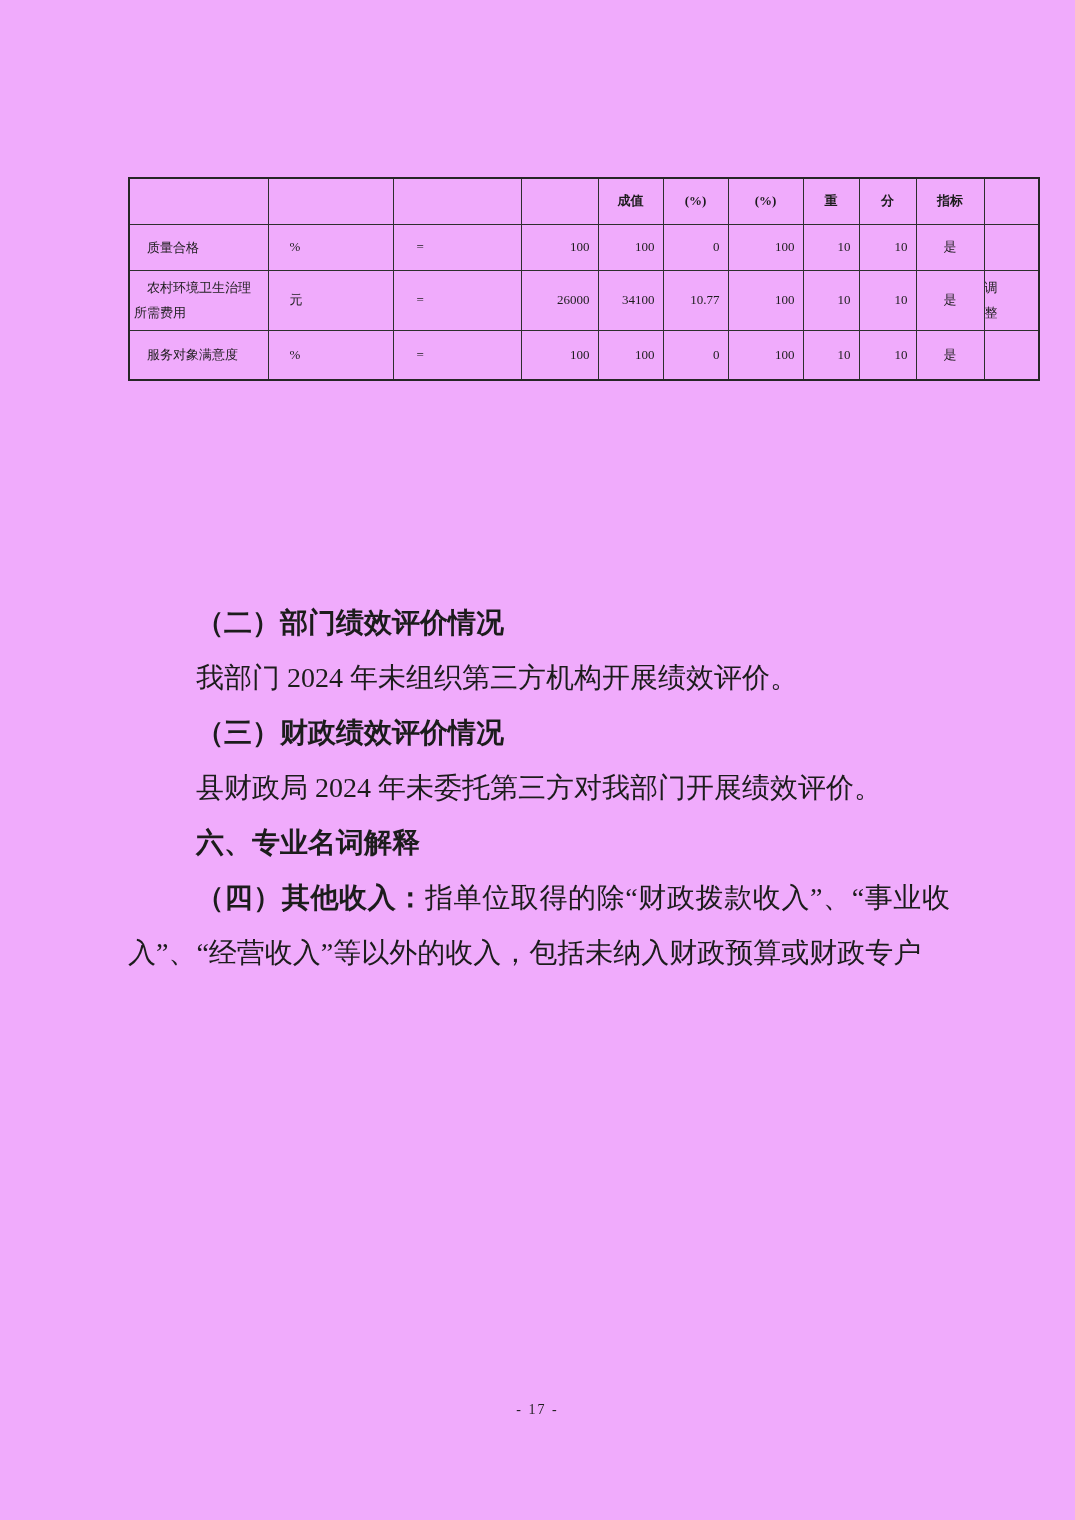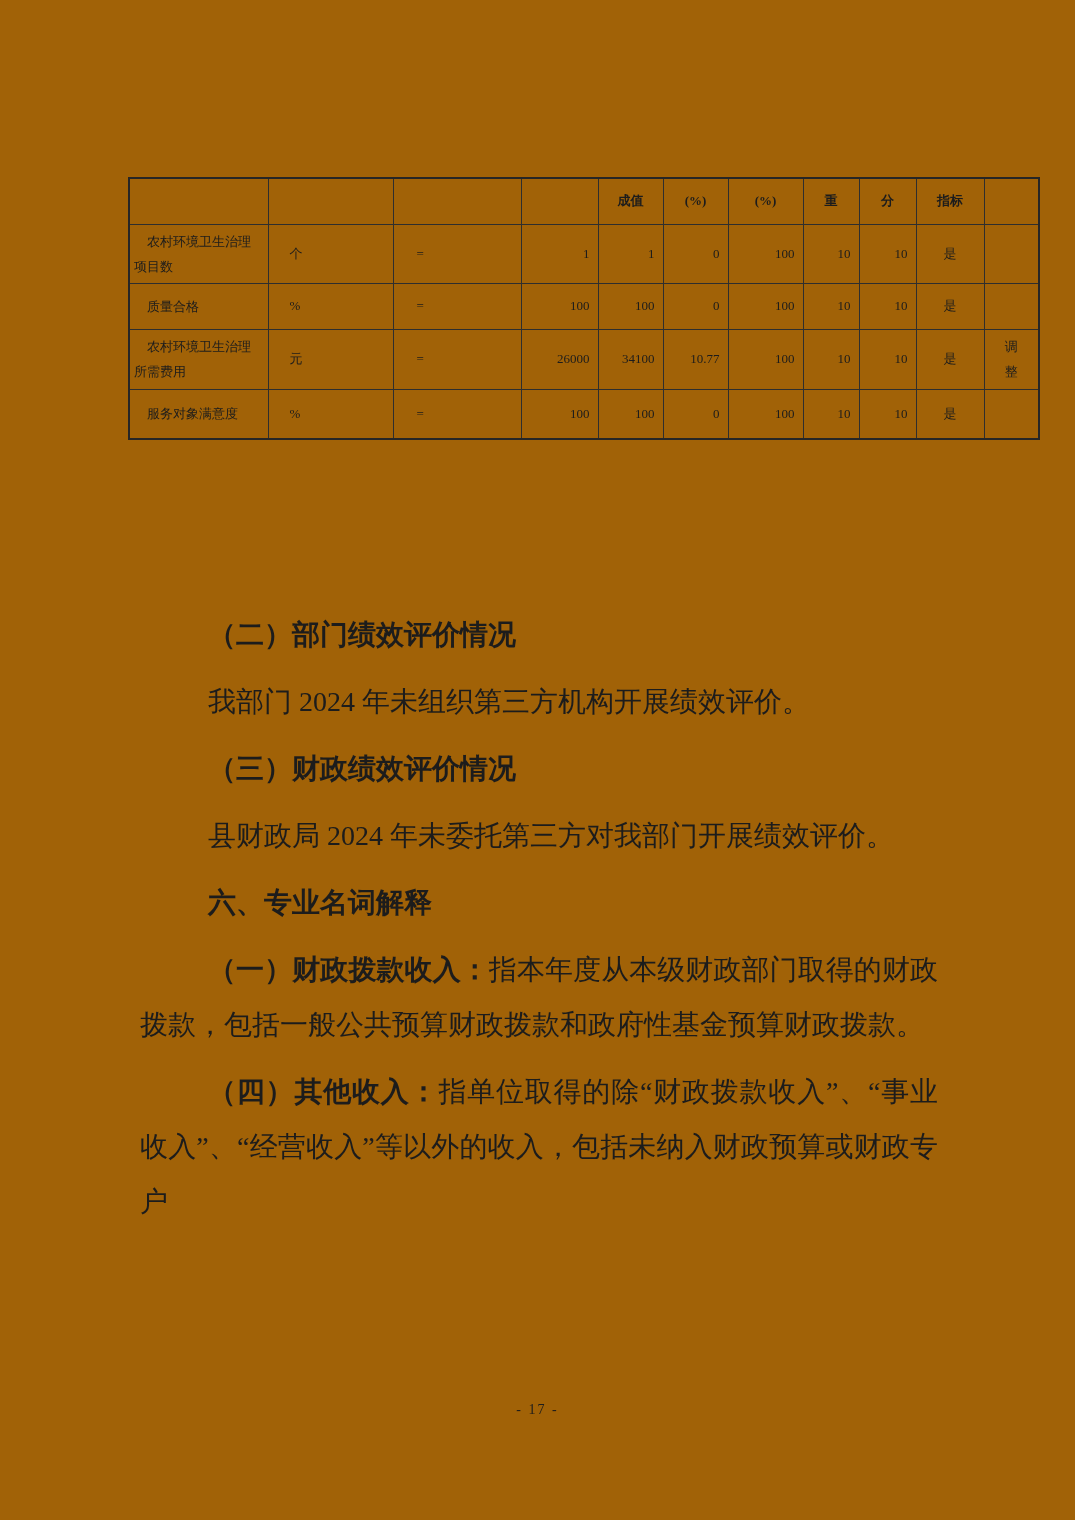--- a/index.html
+++ b/index.html
@@ -1,21 +1,21 @@
 <!DOCTYPE html>
 <html><head>
 <meta charset="utf-8">
 <style>
   * { margin:0; padding:0; box-sizing:border-box; }
   html, body { background:#ffffff; }
   .page {
     position:relative;
     width:1075px;
     height:1520px;
-    background:#a16207;
+    background:#f0abfc;
     color:#1c1c1c;
     font-family:"Liberation Serif","DejaVu Serif",serif;
     overflow:hidden;
     padding-left:21px;
   }
 
   
   .perf-table {
     position:absolute;
     left:128px;
@@ -38,34 +38,34 @@
   tr.r2 { height:46px; }
   tr.r3 { height:45px; }
   tr.r4 { height:60px; }
   tr.r5 { height:45px; }
   tr.r6 { height:50px; }
   .c-name   { text-align:left; padding:4px 4px; text-indent:13px; line-height:25px; }
   .c-unit   { text-align:left; padding-left:21px; }
   .c-nature { text-align:left; padding-left:23px; }
   .c-num    { text-align:right; padding-right:8px; }
   .c-flag   { text-align:center; }
-  .c-adjust { text-align:center; }
+  .c-adjust { }
   .c-adjust span { display:inline-block; width:14px; line-height:25px; word-break:break-all; vertical-align:middle; }
 
   
   .text-block {
     position:absolute;
     left:128px;
     top:595px;
     width:822px;
     font-size:28px;
     line-height:55px;
     text-align:justify;
   }
-  .text-block p { margin:12px; text-indent:68px; }
+  .text-block p { margin:0; text-indent:68px; }
   .heading-serif { font-weight:bold; }
   .heading-sans  { font-weight:bold; font-family:"Liberation Sans","DejaVu Sans",sans-serif; }
   .lead { font-weight:bold; }
 
   
   .pageno {
     position:absolute;
     top:1402px;
     left:0;
     width:100%;
@@ -102,33 +102,20 @@
         <th>成值</th>
         <th>(%)</th>
         <th>(%)</th>
         <th>重</th>
         <th>分</th>
         <th>指标</th>
         <th></th>
       </tr>
     </thead>
     <tbody>
-      <tr class="r1">
-        <td class="c-name">农村环境卫生治理项目数</td>
-        <td class="c-unit">个</td>
-        <td class="c-nature">=</td>
-        <td class="c-num">1</td>
-        <td class="c-num">1</td>
-        <td class="c-num">0</td>
-        <td class="c-num">100</td>
-        <td class="c-num">10</td>
-        <td class="c-num">10</td>
-        <td class="c-flag">是</td>
-        <td class="c-adjust"><span></span></td>
-      </tr>
       <tr class="r2">
         <td class="c-name">质量合格</td>
         <td class="c-unit">%</td>
         <td class="c-nature">=</td>
         <td class="c-num">100</td>
         <td class="c-num">100</td>
         <td class="c-num">0</td>
         <td class="c-num">100</td>
         <td class="c-num">10</td>
         <td class="c-num">10</td>
@@ -163,19 +150,18 @@
       </tr>
     </tbody>
   </table>
 
   <div class="text-block">
     <p class="heading-serif">（二）部门绩效评价情况</p>
     <p>我部门 2024 年未组织第三方机构开展绩效评价。</p>
     <p class="heading-serif">（三）财政绩效评价情况</p>
     <p>县财政局 2024 年未委托第三方对我部门开展绩效评价。</p>
     <p class="heading-sans">六、专业名词解释</p>
-    <p><span class="lead">（一）财政拨款收入：</span><span>指本年度从本级财政部门取得的财政拨款，包括一般公共预算财政拨款和政府性基金预算财政拨款。</span></p>
     <p><span class="lead">（四）其他收入：</span><span>指单位取得的除“财政拨款收入”、“事业收入”、“经营收入”等以外的收入，包括未纳入财政预算或财政专户</span></p>
   </div>
 
   <div class="pageno">- 17 -</div>
 
 </div>
 
 </body></html>

